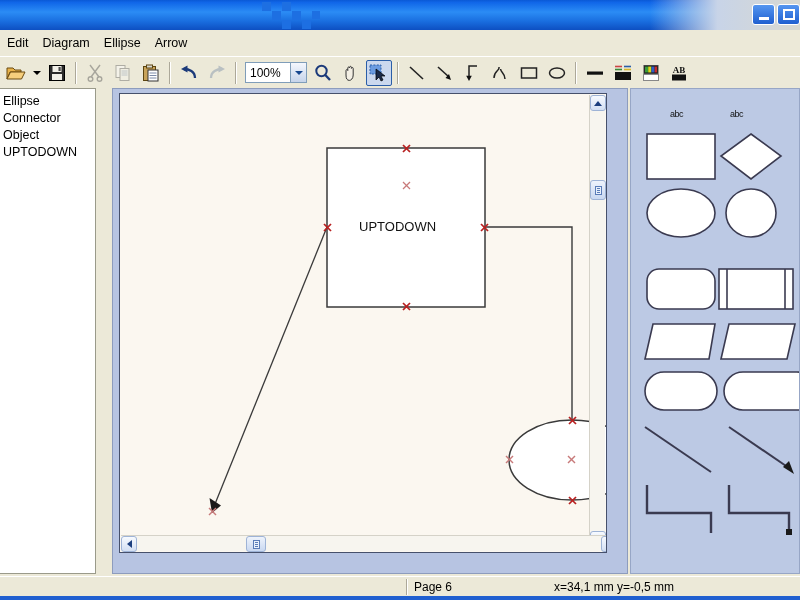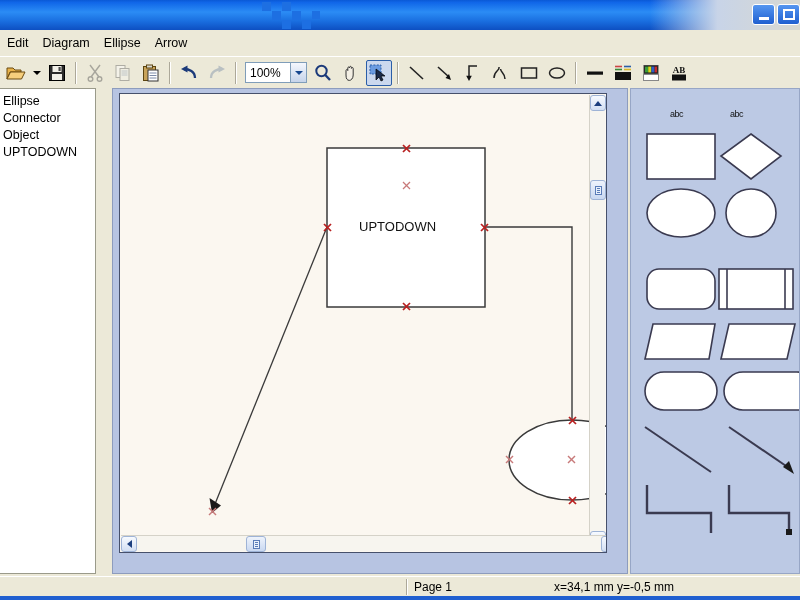--- a/index.html
+++ b/index.html
@@ -509,18 +509,18 @@
         <path d="M16 396 L16 424 L80 424 L80 444"></path>
         <path d="M98 396 L98 424 L158 424 L158 440"></path>
       </g>
       <rect x="155" y="440" width="6" height="6" fill="#1a1a1a" stroke="none"></rect>
     </svg>
   </div>
 
   <div class="statusbar">
     <div class="sb-cell" style="width:400px;"></div>
     <div class="sb-sep"></div>
-    <div class="sb-cell" style="width:140px;">Page 1</div>
+    <div class="sb-cell" style="width:140px;">Page 6</div>
     <div class="sb-cell">x=34,1 mm  y=-0,5 mm</div>
   </div>
   <div class="bottomstrip"></div>
 
 </div>
 
 </body></html>

